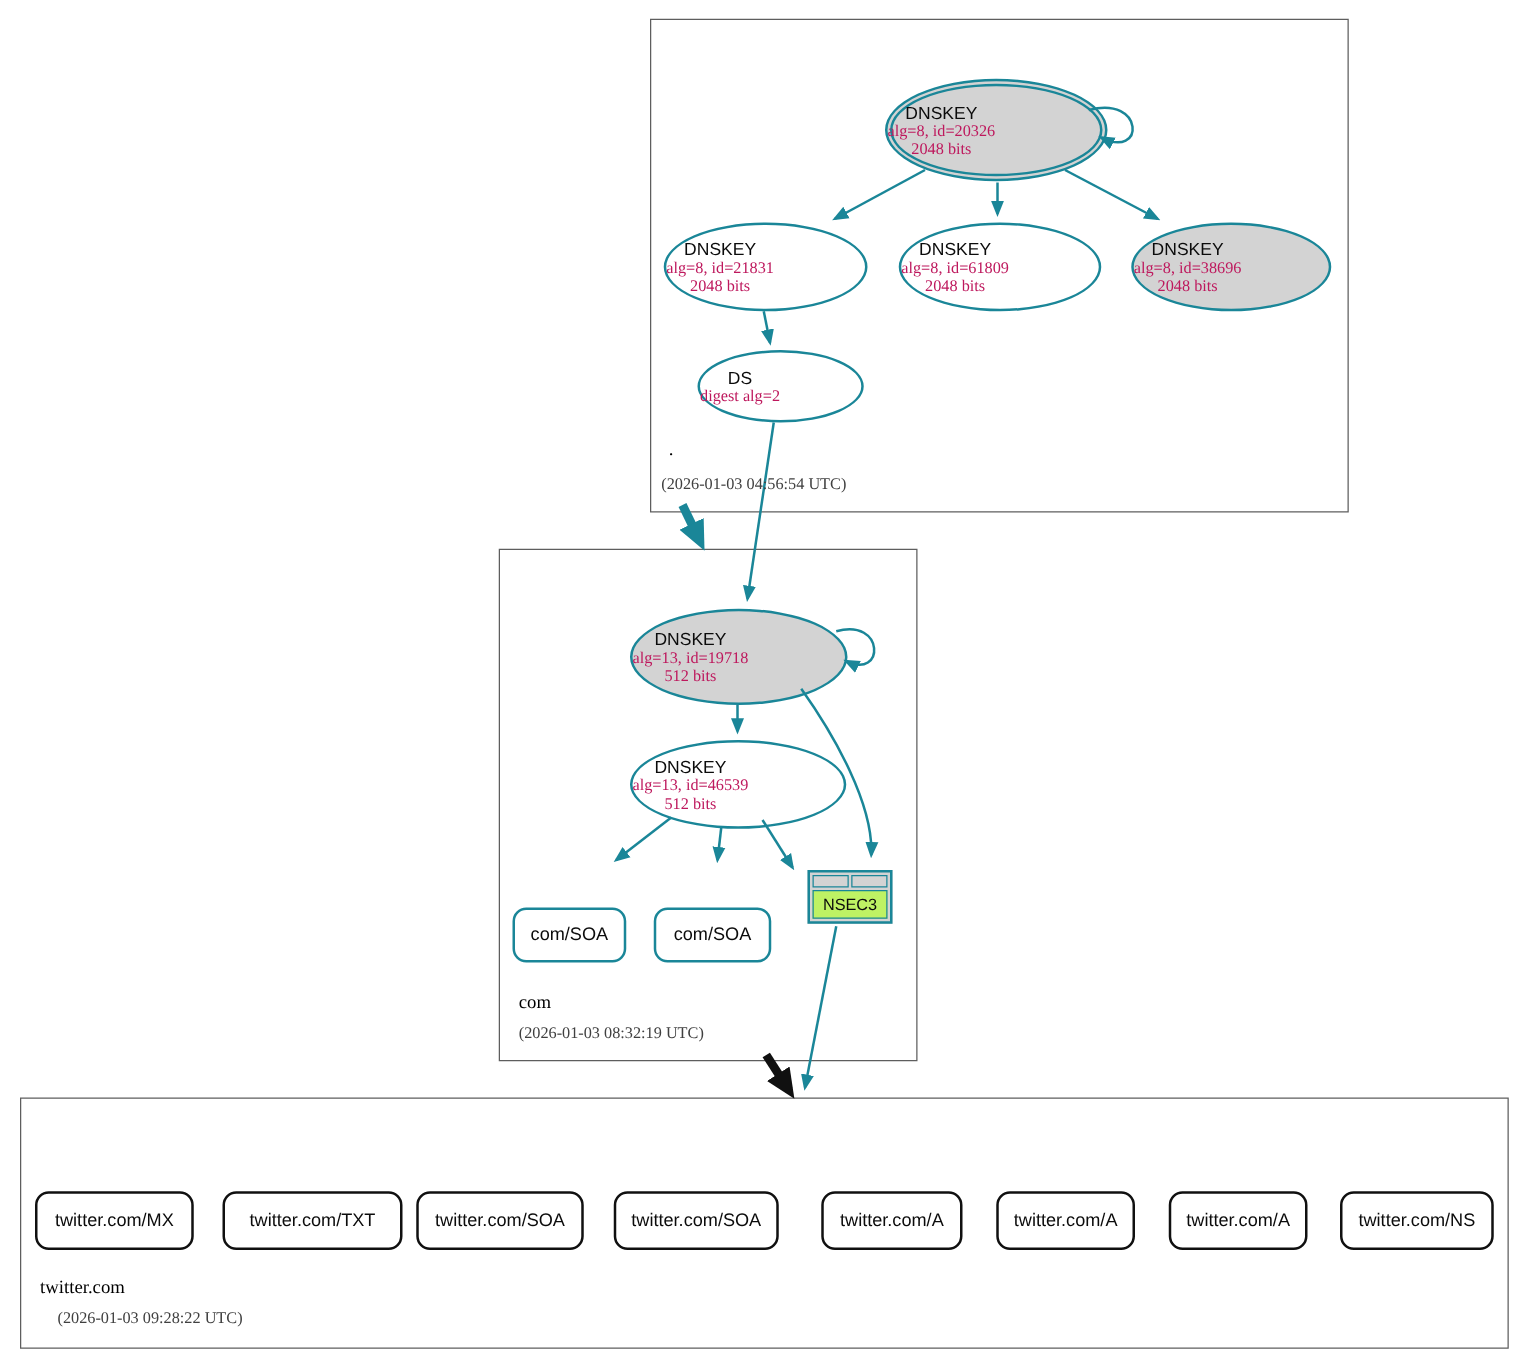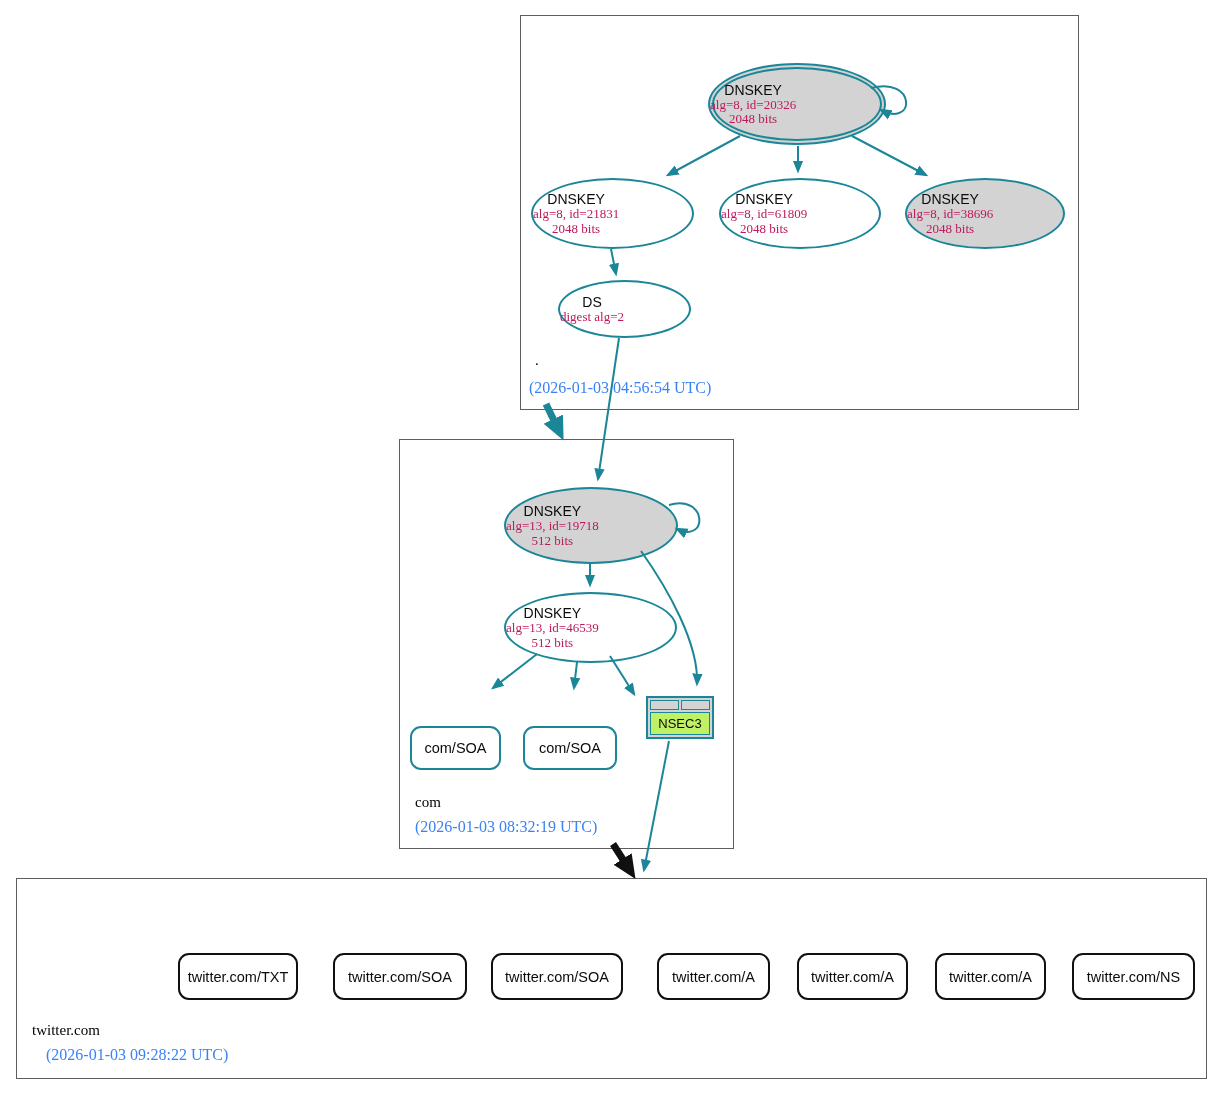--- a/index.html
+++ b/index.html
@@ -1,20 +1,20 @@
 <!DOCTYPE html>
 <html><head>
 <meta charset="utf-8">
 <style>
   html,body{margin:0;padding:0;background:#ffffff;}
   #canvas{position:relative;width:1221px;height:1094px;background:#fff;overflow:hidden;
           font-family:"Liberation Sans",sans-serif;color:#111;}
   .cluster{position:absolute;border:1px solid #5e5e5e;background:#fff;z-index:1;}
   .zname{position:absolute;z-index:4;font-family:"Liberation Serif",serif;font-size:15px;color:#000;}
-  .ztime{position:absolute;z-index:4;font-family:"Liberation Serif",serif;font-size:16px;color:#3b82f6;}
+  .ztime{position:absolute;z-index:4;font-family:"Liberation Serif",serif;font-size:13px;color:#404040;}
   .enode{position:absolute;z-index:2;border:2px solid #1a8698;border-radius:50%;
          display:flex;flex-direction:column;align-items:flex-start;justify-content:center;
          text-align:center;box-sizing:border-box;}
   .enode.gray{background:#d3d3d3;}
   .enode.white{background:#ffffff;}
   .dbl{position:absolute;inset:2px;border:2px solid #1a8698;border-radius:50%;z-index:0;}
   .etxt{position:relative;z-index:1;display:flex;flex-direction:column;align-items:center;}
   .nt{font-family:"Liberation Sans",sans-serif;font-size:14px;line-height:16px;color:#0b0b0b;}
   .nd{font-family:"Liberation Serif",serif;font-size:13px;line-height:14.5px;color:#be185d;}
   .rrset{position:absolute;z-index:2;border:2px solid #101010;border-radius:11px;background:#fff;
@@ -107,21 +107,22 @@
   <div class="rrset secure" style="left:523px;top:698px;width:94px;height:44px;">com/SOA</div>
 
   <div class="nsec3" style="left:646px;top:696px;width:68px;height:43px;">
     <div class="cells">
       <div class="cell"></div>
       <div class="cell"></div>
     </div>
     <div class="lbl">NSEC3</div>
   </div>
 
-  <div class="rrset" style="left:178px;top:925px;width:120px;height:47px;">twitter.com/TXT</div>
+  <div class="rrset" style="left:28px;top:925px;width:127px;height:47px;">twitter.com/MX</div>
+  <div class="rrset" style="left:178px;top:925px;width:144px;height:47px;">twitter.com/TXT</div>
   <div class="rrset" style="left:333px;top:925px;width:134px;height:47px;">twitter.com/SOA</div>
   <div class="rrset" style="left:491px;top:925px;width:132px;height:47px;">twitter.com/SOA</div>
   <div class="rrset" style="left:657px;top:925px;width:113px;height:47px;">twitter.com/A</div>
   <div class="rrset" style="left:797px;top:925px;width:111px;height:47px;">twitter.com/A</div>
   <div class="rrset" style="left:935px;top:925px;width:111px;height:47px;">twitter.com/A</div>
   <div class="rrset" style="left:1072px;top:925px;width:123px;height:47px;">twitter.com/NS</div>
 
   <svg id="edges" width="1221" height="1094" viewBox="0 0 1221 1094">
     <defs>
       <marker id="at" markerWidth="6.5" markerHeight="6.5" refX="8" refY="5" viewBox="0 0 10 10" orient="auto">

